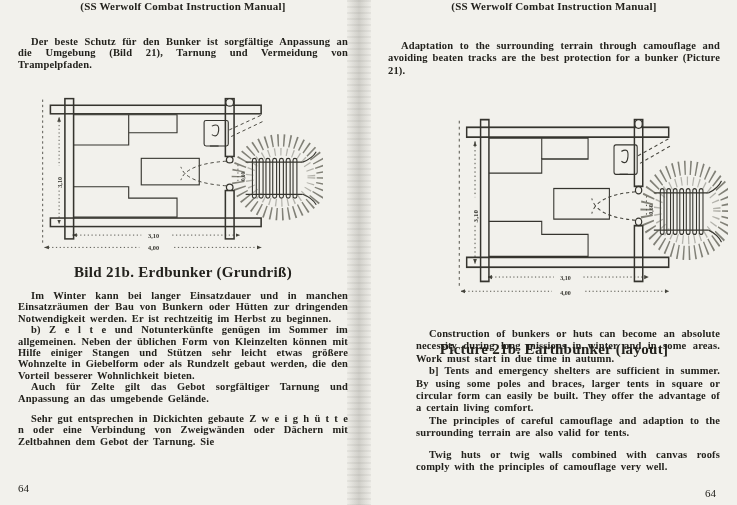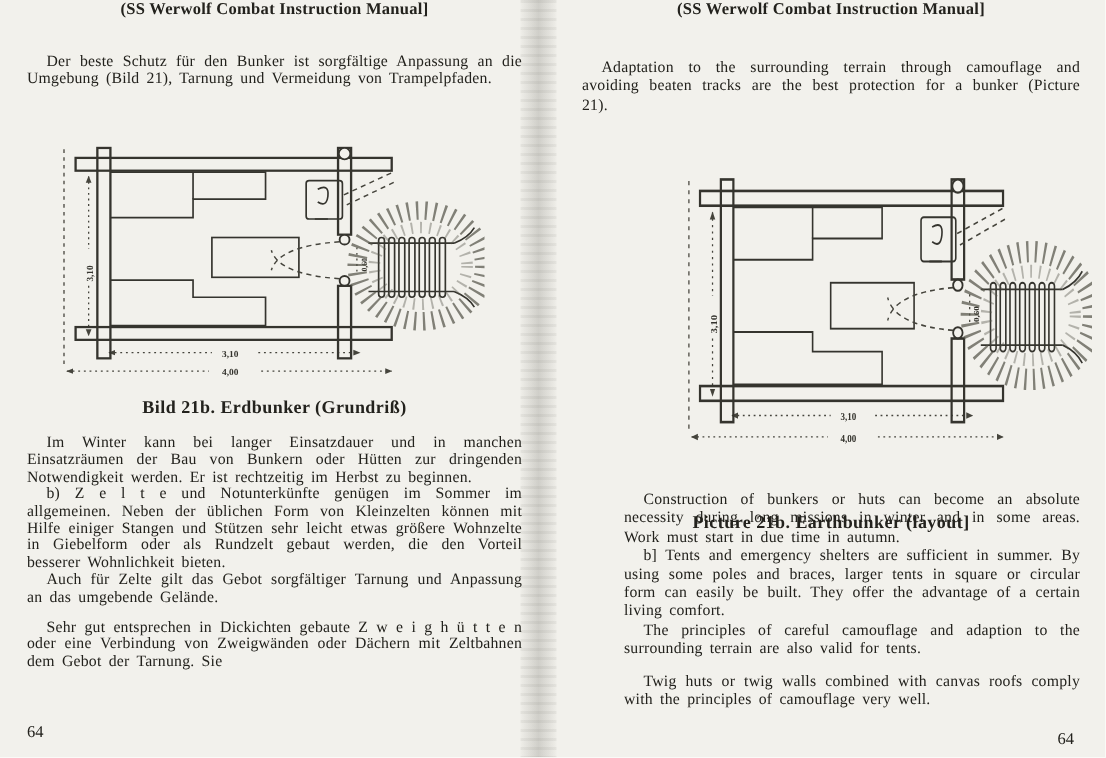--- a/index.html
+++ b/index.html
@@ -16,32 +16,32 @@
       linear-gradient(90deg, rgba(0,0,0,0) 0%, rgba(95,94,86,.22) 50%, rgba(0,0,0,0) 100%);
   }
   .page{position:absolute;top:0;height:505px;}
   .page-left{left:18px;width:330px;}
   .page-right{left:388px;width:332px;}
   .header{
     position:absolute;left:0;right:0;text-align:center;
     font-weight:bold;font-size:11px;letter-spacing:.2px;
   }
   .para{
-    font-weight:normal;font-size:10.5px;
+    font-weight:bold;font-size:10.5px;
     text-align:justify;text-align-last:left;
     text-indent:13px;word-spacing:2px;letter-spacing:.15px;
   }
   .page-left .para{line-height:11.4px;}
   .page-right .para{line-height:12.4px;}
   .intro{position:absolute;left:0;right:0;}
   .page-left .intro{top:36px;}
   .page-right .intro{top:40px;}
   .caption{
     position:absolute;left:0;right:0;text-align:center;
-    font-weight:bold;font-size:12px;letter-spacing:.3px;
+    font-weight:bold;font-size:15px;letter-spacing:.3px;
   }
   .page-left .caption{top:264px;}
   .page-right .caption{top:306px;margin-top:35px;}
   .textblock{position:absolute;left:0;right:0;}
   .page-left .textblock{top:290px;}
   .page-right .textblock{top:328px;margin-left:28px;}
   .gap-top{margin-top:9px;}
   .pagenum{position:absolute;font-weight:normal;font-size:11px;}
   .page-left .pagenum{top:482px;left:0;}
   .page-right .pagenum{top:487px;right:4px;}

